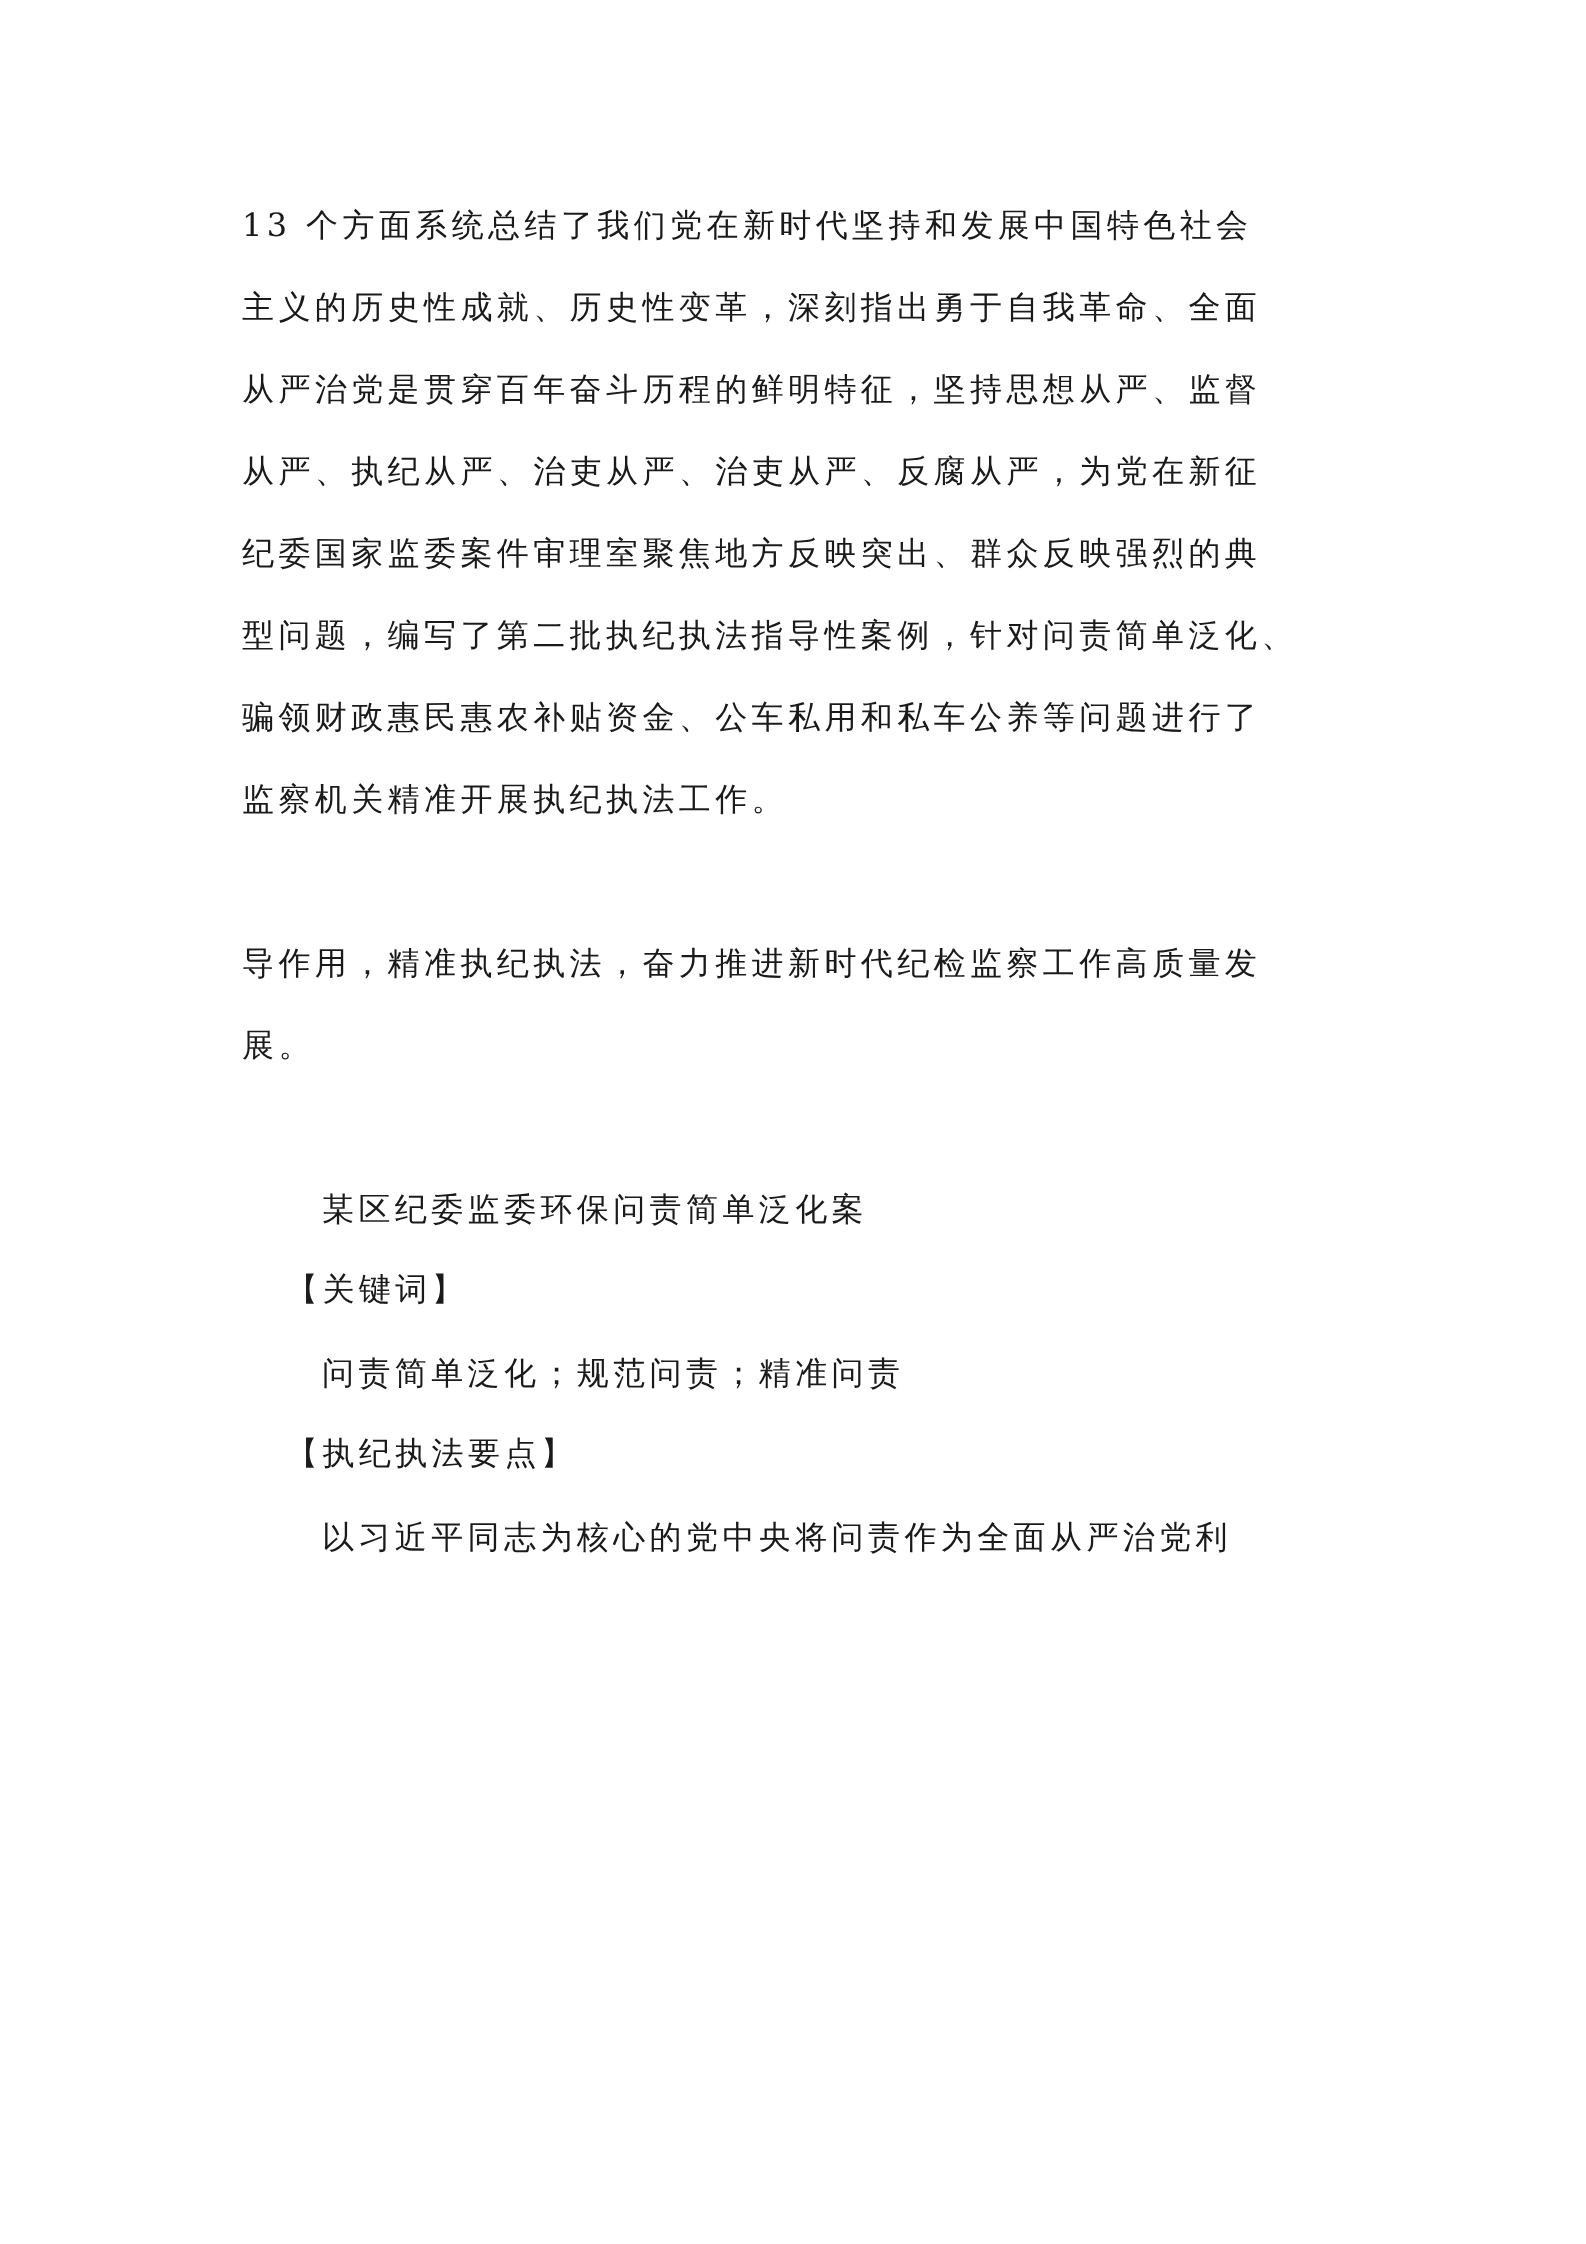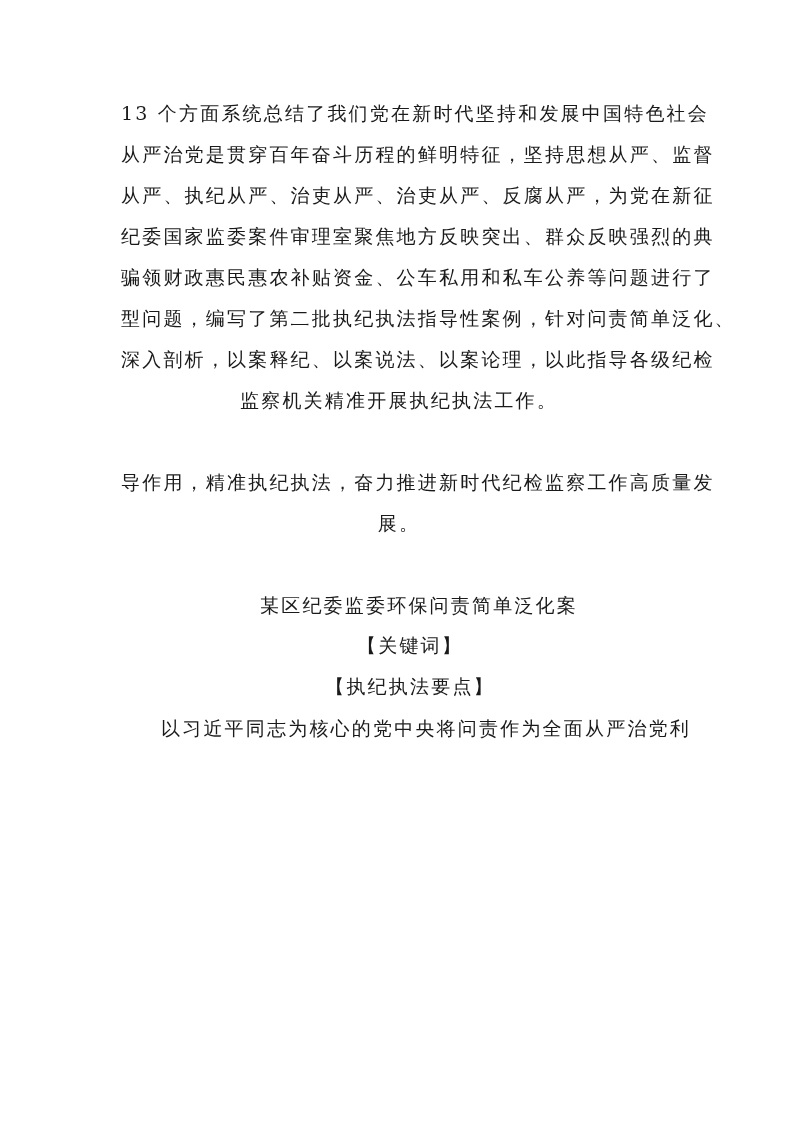--- a/index.html
+++ b/index.html
@@ -1,42 +1,43 @@
 <!DOCTYPE html>
 <html><head>
 <meta charset="utf-8">
 <style>
   html, body { margin: 0; padding: 0; background: #ffffff; }
   body { width: 793px; height: 1122px; position: relative; overflow: hidden;
          font-family: "DejaVu Serif", "Liberation Serif", serif; color: #1a1a1a; }
   .page { position: absolute; left: 121px; top: 96px; width: 556px; }
-  .line { height: 41px; line-height: 34px; font-size: 19px; white-space: nowrap;
-          letter-spacing: 2.2px; text-align: center; }
+  .line { height: 41px; line-height: 34px; font-size: 16px; white-space: nowrap;
+          letter-spacing: 2.2px; }
   .blank { height: 41px; }
   .indent { padding-left: 40px; }
   .indent2 { padding-left: 22px; }
   .indent3 { padding-left: 22px; font-family: Liberation Serif, serif; }
 </style>
 </head>
 <body>
 
 <div class="page">
   <div class="line">13 个方面系统总结了我们党在新时代坚持和发展中国特色社会</div>
+  <div class="line">主义的历史性成就、历史性变革，深刻指出勇于自我革命、全面</div>
   <div class="line">从严治党是贯穿百年奋斗历程的鲜明特征，坚持思想从严、监督</div>
   <div class="line">从严、执纪从严、治吏从严、治吏从严、反腐从严，为党在新征</div>
   <div class="line">纪委国家监委案件审理室聚焦地方反映突出、群众反映强烈的典</div>
+  <div class="line">型问题，编写了第二批执纪执法指导性案例，针对问责简单泛化、</div>
   <div class="line">骗领财政惠民惠农补贴资金、公车私用和私车公养等问题进行了</div>
-  <div class="line">型问题，编写了第二批执纪执法指导性案例，针对问责简单泛化、</div>
-  <div class="line">深入剖析，以案释纪、以案说法、以案论理，以此指导各级纪检</div>
   <div class="line">监察机关精准开展执纪执法工作。</div>
 
   <div class="blank"></div>
 
   <div class="line">导作用，精准执纪执法，奋力推进新时代纪检监察工作高质量发</div>
   <div class="line">展。</div>
 
   <div class="blank"></div>
 
   <div class="line indent">某区纪委监委环保问责简单泛化案</div>
   <div class="line indent3">【关键词】</div>
+  <div class="line indent">问责简单泛化；规范问责；精准问责</div>
   <div class="line indent3">【执纪执法要点】</div>
   <div class="line indent">以习近平同志为核心的党中央将问责作为全面从严治党利</div>
 </div>
 
 </body></html>

